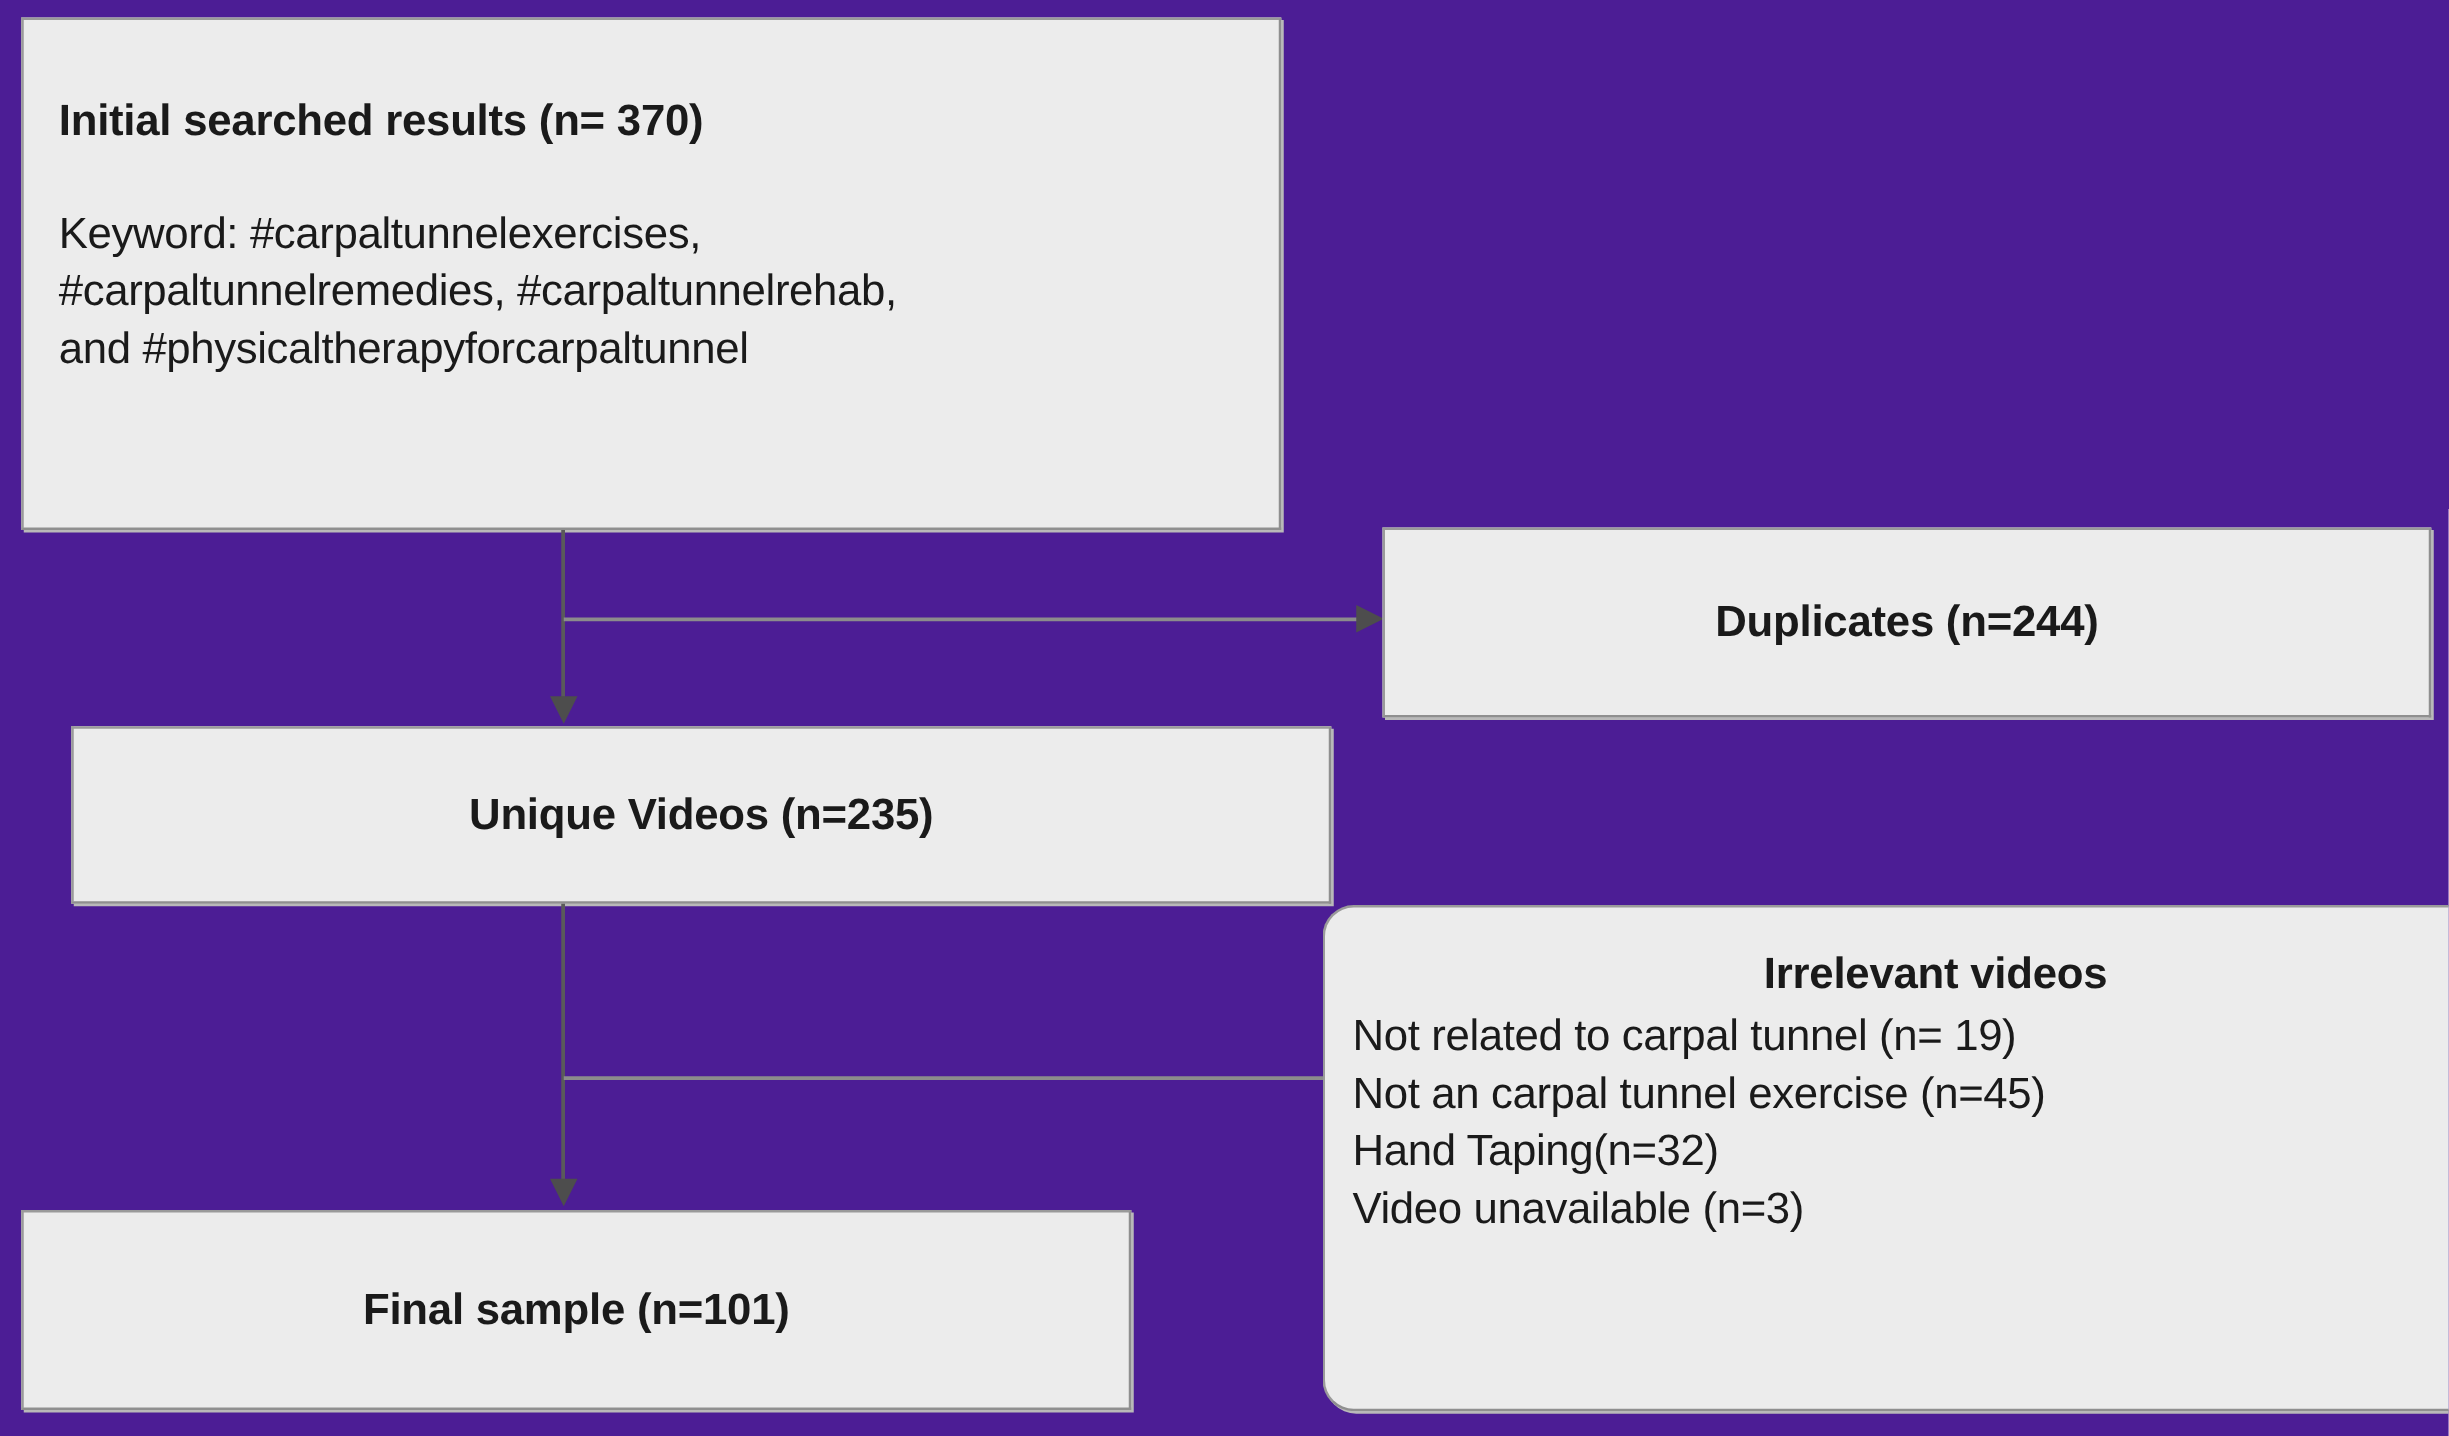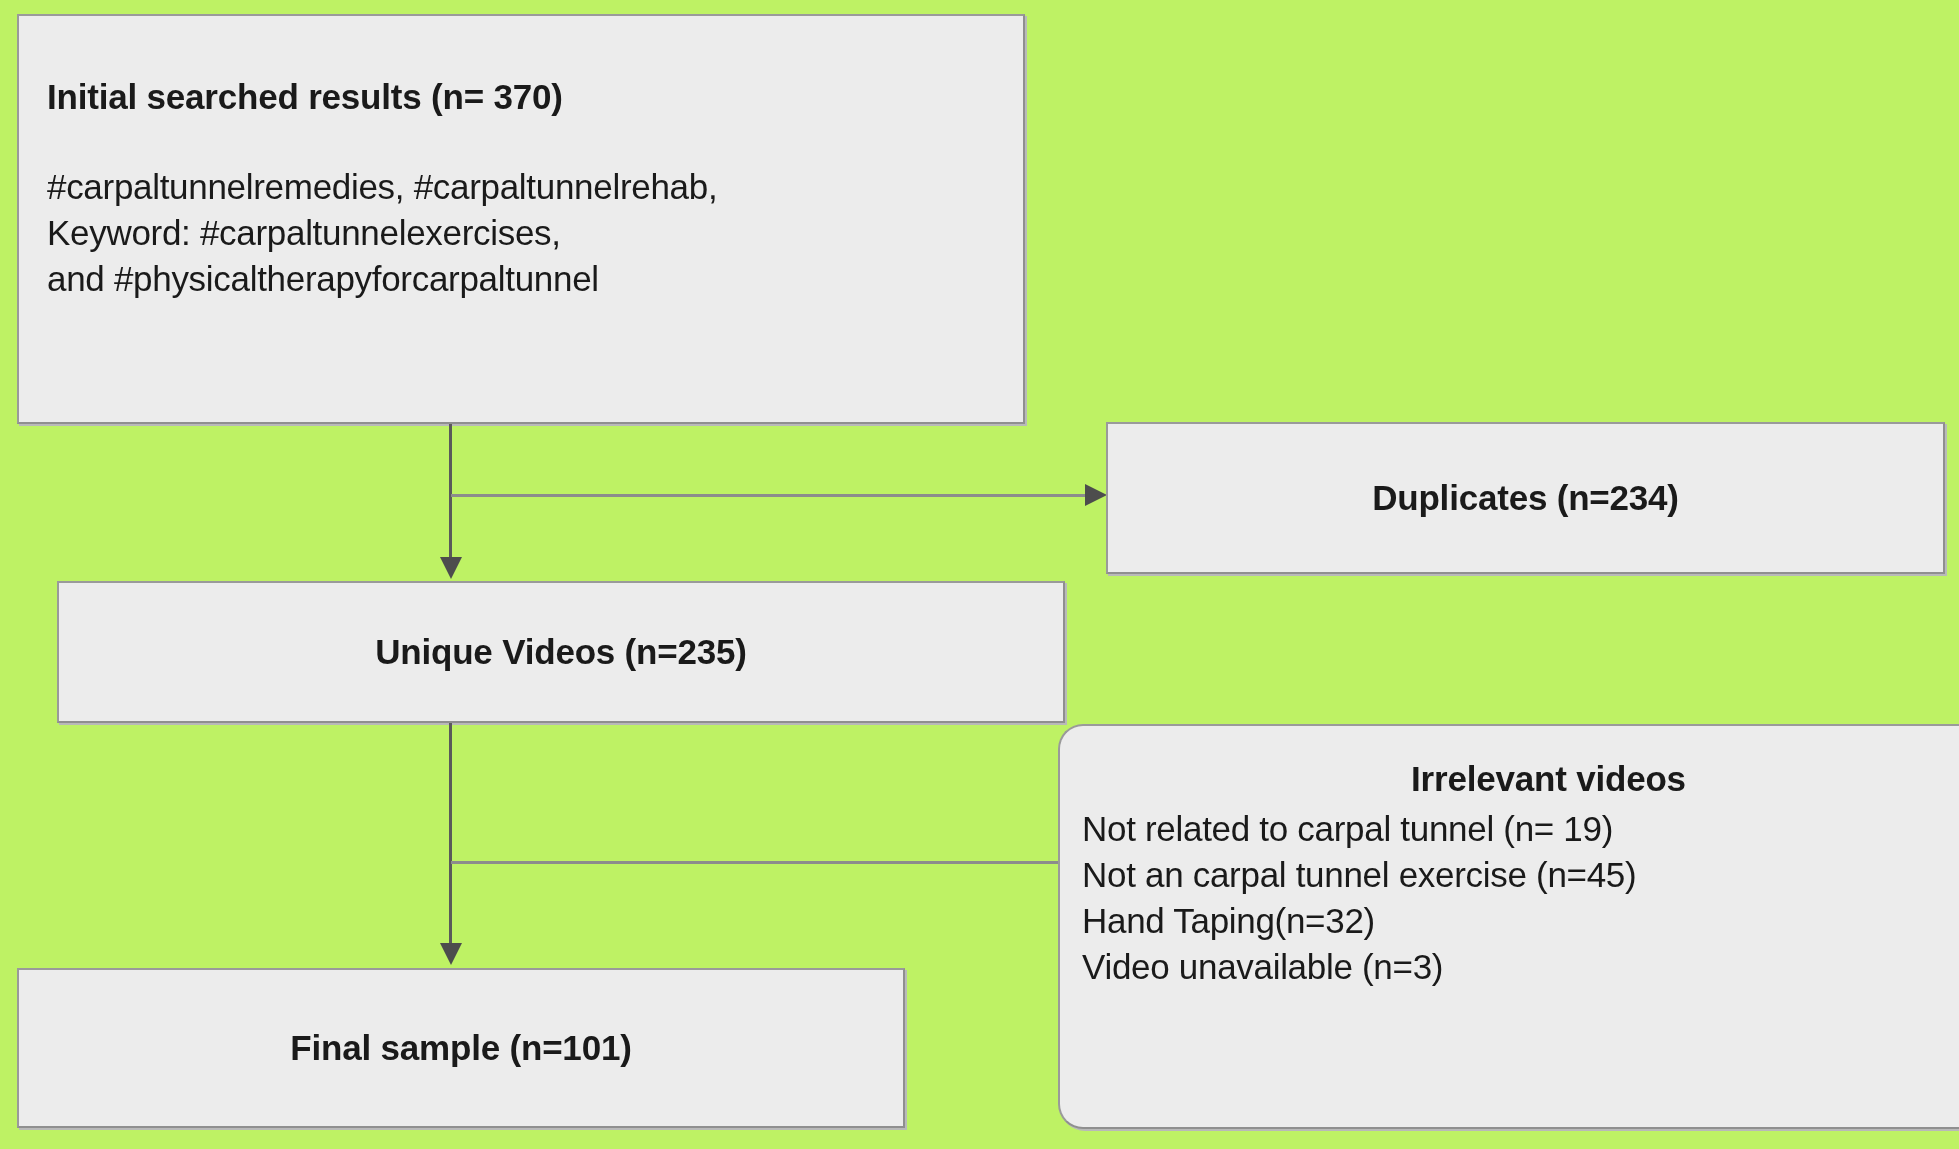--- a/index.html
+++ b/index.html
@@ -7,21 +7,21 @@
     padding: 0;
     background: #ffffff;
   }
   body {
     font-family: "Liberation Sans", sans-serif;
   }
   #canvas {
     position: relative;
     width: 1959px;
     height: 1149px;
-    background: #bef264;
+    background: #4c1d95;
     overflow: hidden;
   }
   .node {
     position: absolute;
     box-sizing: border-box;
     background: #ececec;
     border: 2px solid #9a9a9a;
     border-right-color: #8f8f8f;
     border-bottom-color: #8f8f8f;
     box-shadow: 2px 2px 0 0 #b9b9b9;
@@ -125,33 +125,33 @@
   }
 </style>
 </head>
 <body>
 
 <div id="canvas">
 
   <div class="node" id="box-initial">
     <div class="pad">
       <div class="title-line">Initial searched results (n= 370)</div>
+      <div class="body-line">Keyword: #carpaltunnelexercises,</div>
       <div class="body-line">#carpaltunnelremedies, #carpaltunnelrehab,</div>
-      <div class="body-line">Keyword: #carpaltunnelexercises,</div>
       <div class="body-line">and #physicaltherapyforcarpaltunnel</div>
     </div>
   </div>
 
   <div class="conn v-line" style="left:449px; top:424px; height:135px;"></div>
   <div class="arrow-down" style="left:440px; top:557px;"></div>
   <div class="conn h-line" style="left:451px; top:494px; width:636px;"></div>
   <div class="arrow-right" style="left:1085px; top:484px;"></div>
 
   <div class="node" id="box-duplicates">
-    <div class="title-line">Duplicates (n=234)</div>
+    <div class="title-line">Duplicates (n=244)</div>
   </div>
 
   <div class="node" id="box-unique">
     <div class="title-line">Unique Videos (n=235)</div>
   </div>
 
   <div class="conn v-line" style="left:449px; top:723px; height:222px;"></div>
   <div class="arrow-down" style="left:440px; top:943px;"></div>
   <div class="conn h-line" style="left:451px; top:861px; width:636px;"></div>
   <div class="arrow-right" style="left:1085px; top:851px;"></div>

